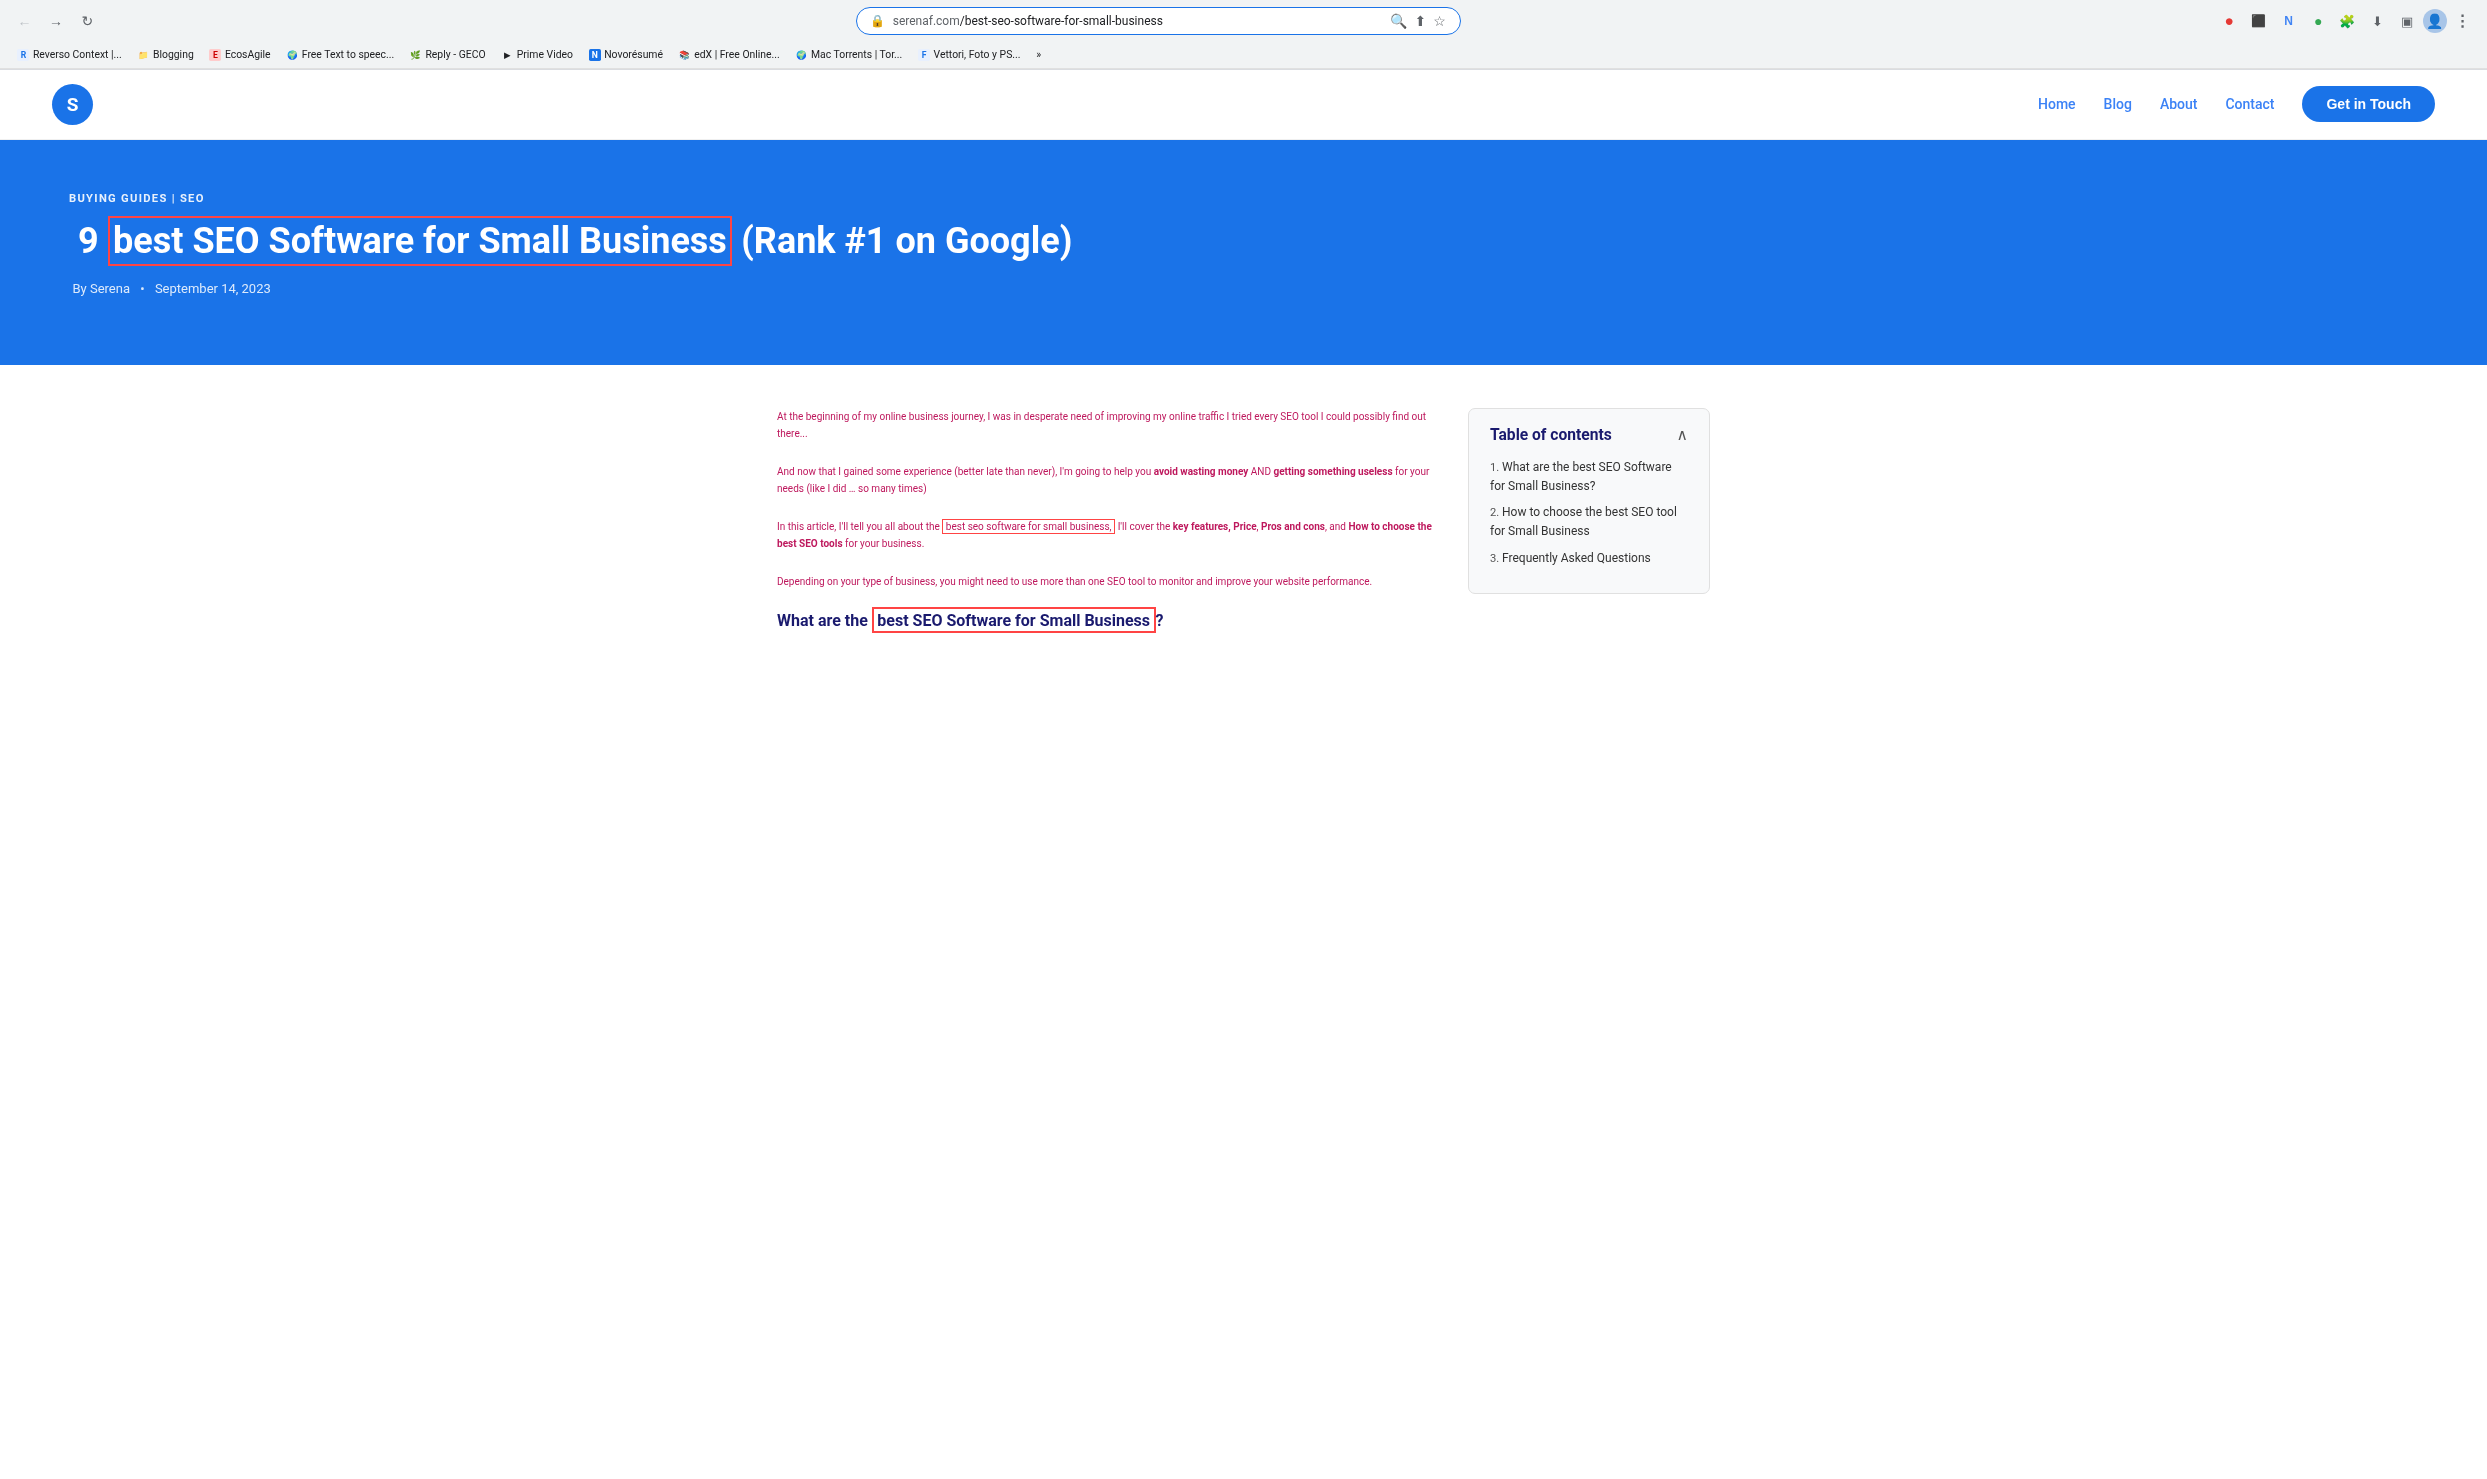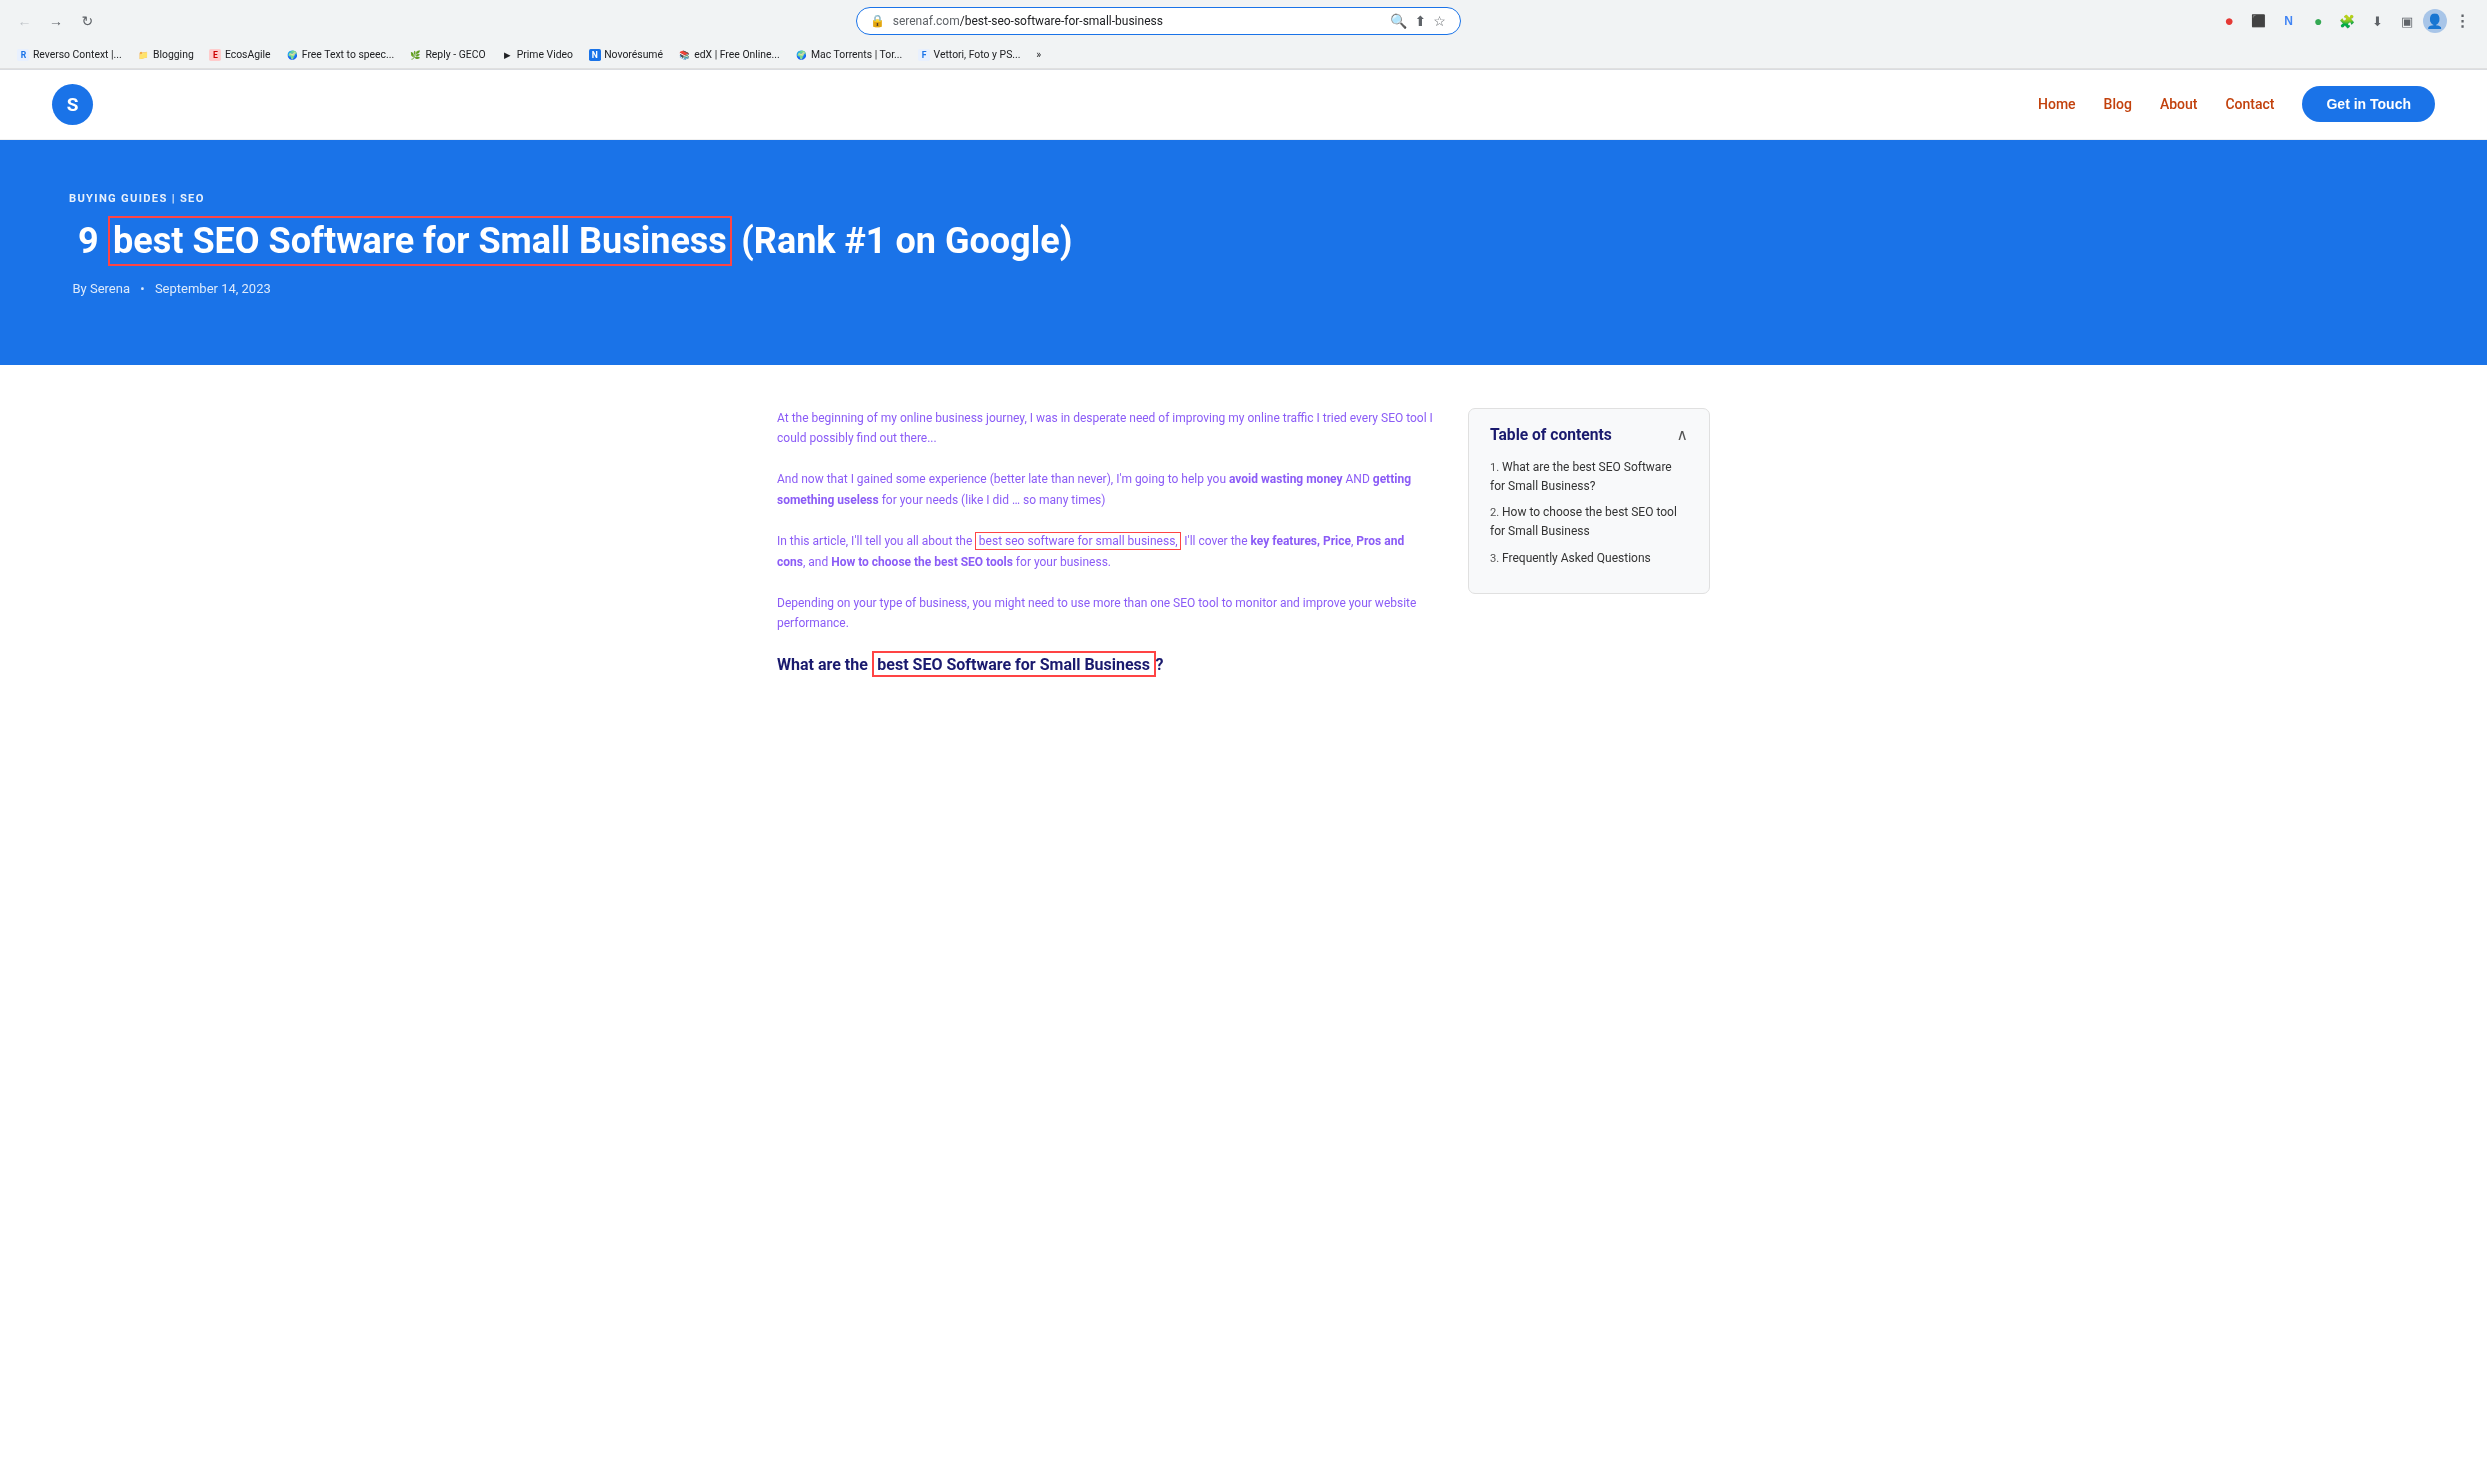--- a/index.html
+++ b/index.html
@@ -144,21 +144,21 @@
       font-size: 19px;
       font-weight: 700;
     }
     .site-nav {
       display: flex;
       align-items: center;
       gap: 28px;
     }
     .nav-link {
       text-decoration: none;
-      color: #c2410c;
+      color: #3b82f6;
       font-size: 14px;
       font-weight: 500;
       cursor: pointer;
     }
     .cta-button {
       background: #1a73e8;
       color: #fff;
       border: none;
       border-radius: 26px;
       padding: 10.4px 24px;
@@ -215,23 +215,23 @@
     }
     .sidebar {
       width: 242px;
       flex-shrink: 0;
       position: sticky;
       top: 24px;
     }
 
     
     .article-p {
-      font-size: 12px;
+      font-size: 10px;
       line-height: 1.7;
-      color: #8b5cf6;
+      color: #be185d;
       margin-bottom: 21px;
     }
     .bold { font-weight: 700; }
     .text-highlight {
       border: 1.7px solid #ff4444;
       padding: 0.9px 2.6px;
       display: inline;
     }
 
     

